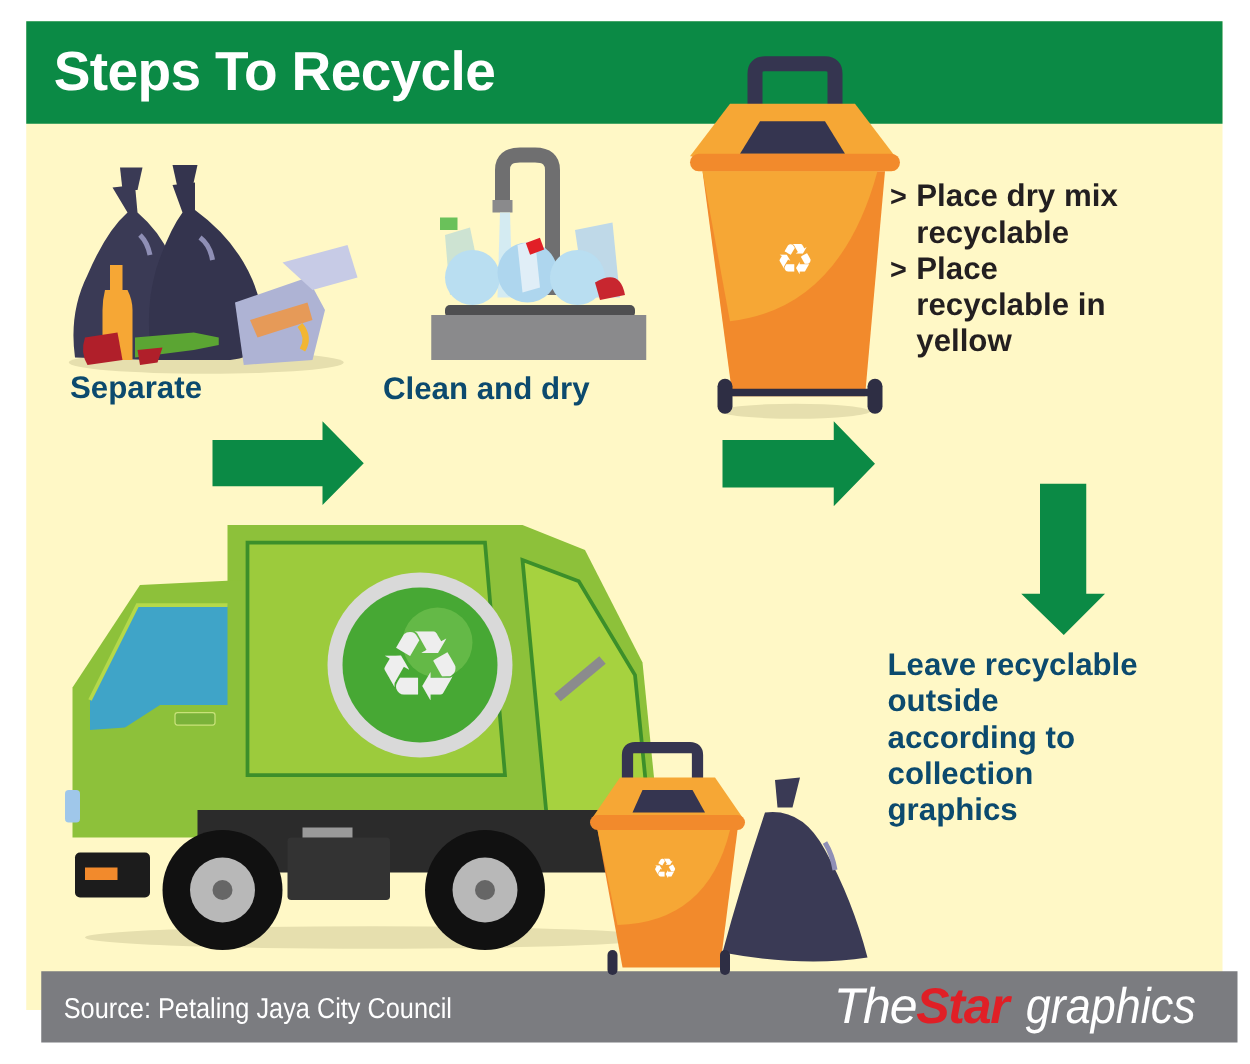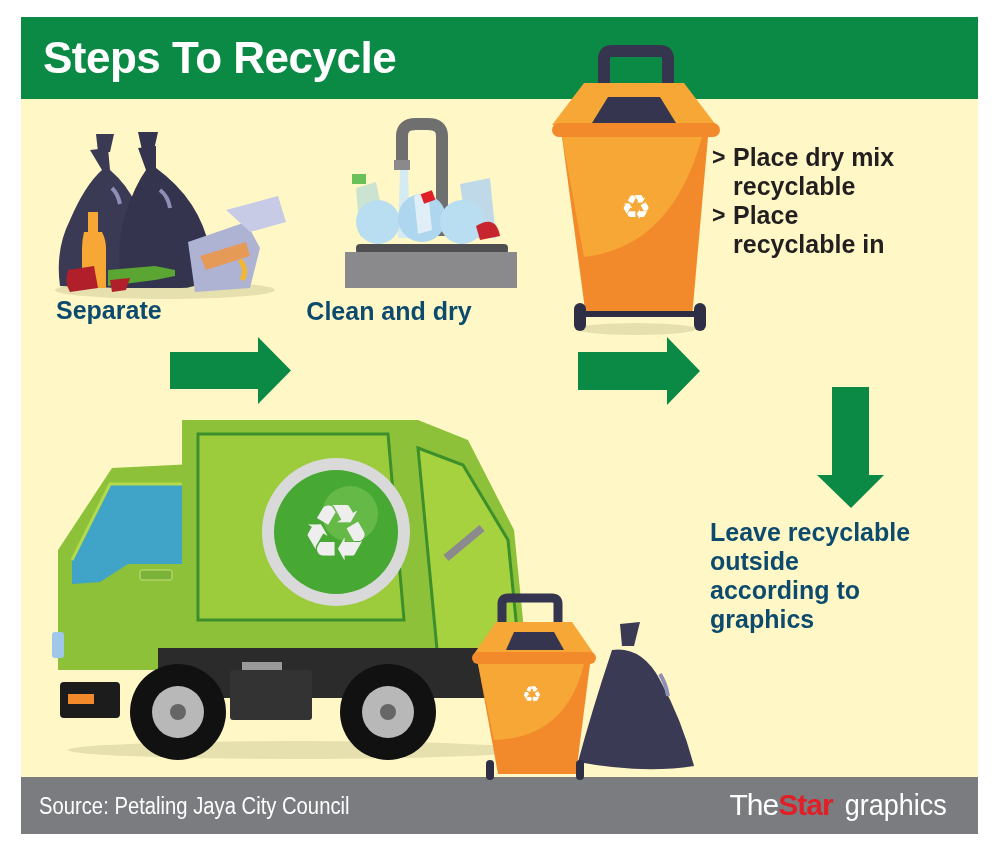--- a/index.html
+++ b/index.html
@@ -2,24 +2,24 @@
 <html><head>
 <meta charset="utf-8">
 <style>
   html, body { margin: 0; padding: 0; background: #ffffff; }
   body { width: 1000px; height: 851px; position: relative; overflow: hidden;
          font-family: "Liberation Sans", "DejaVu Sans", sans-serif; }
   .panel { position: absolute; left: 21px; top: 17px; width: 957px; height: 791px; background: #fff8c6; }
   .header { position: absolute; left: 0; top: 0; width: 957px; height: 82px; background: #0b8a45; }
   .title { position: absolute; left: 22px; top: 16px; color: #ffffff; font-weight: 700; font-size: 44px;
            letter-spacing: -0.5px; line-height: 50px; }
-  .footer { position: absolute; left: 0; top: 760px; width: 957px; height: 57px; background: #7b7c80; }
+  .footer { position: absolute; left: 12px; top: 760px; width: 957px; height: 57px; background: #7b7c80; }
   .source { position: absolute; left: 18px; top: 16px; color: #ffffff; font-size: 23px; line-height: 26px;
             transform: scaleX(0.88); transform-origin: left center; }
-  .brand { position: absolute; right: 26px; top: 12px; color: #ffffff; font-size: 30px; 
+  .brand { position: absolute; right: 26px; top: 12px; color: #ffffff; font-size: 40px; font-style: italic;
            line-height: 32px; white-space: nowrap; }
   .brand .the { font-weight: 400; letter-spacing: -1px; }
   .brand .star { color: #e01f26; font-weight: 700; letter-spacing: -1px; }
   .brand .gfx { font-weight: 300; margin-left: 6px; transform: scaleX(0.9); display: inline-block; }
   .label { position: absolute; color: #0c4a6e; font-weight: 700; font-size: 25px; line-height: 29px; }
   .lbl-separate { left: 56px; top: 296px; }
   .lbl-clean { left: 284px; top: 297px; text-align: center; width: 210px; }
   .steps-list { position: absolute; left: 712px; top: 143px; width: 250px; }
   .steps-list .item { position: relative; padding-left: 21px; font-weight: 700; font-size: 25px; line-height: 29px; color: #231f20; }
   .steps-list .item .gt { position: absolute; left: 0; top: 0; font-size: 23px; }
@@ -168,21 +168,23 @@
 <div class="steps-list">
   <div class="item">
     <span class="gt">&gt;</span>
     <div>Place dry mix</div>
     <div>recyclable</div>
   </div>
   <div class="item">
     <span class="gt">&gt;</span>
     <div>Place</div>
     <div>recyclable in</div>
+    <div>yellow</div>
   </div>
 </div>
 
 <div class="label lbl-leave">
   <div>Leave recyclable</div>
   <div>outside</div>
   <div>according to</div>
+  <div>collection</div>
   <div>graphics</div>
 </div>
 
 </body></html>

